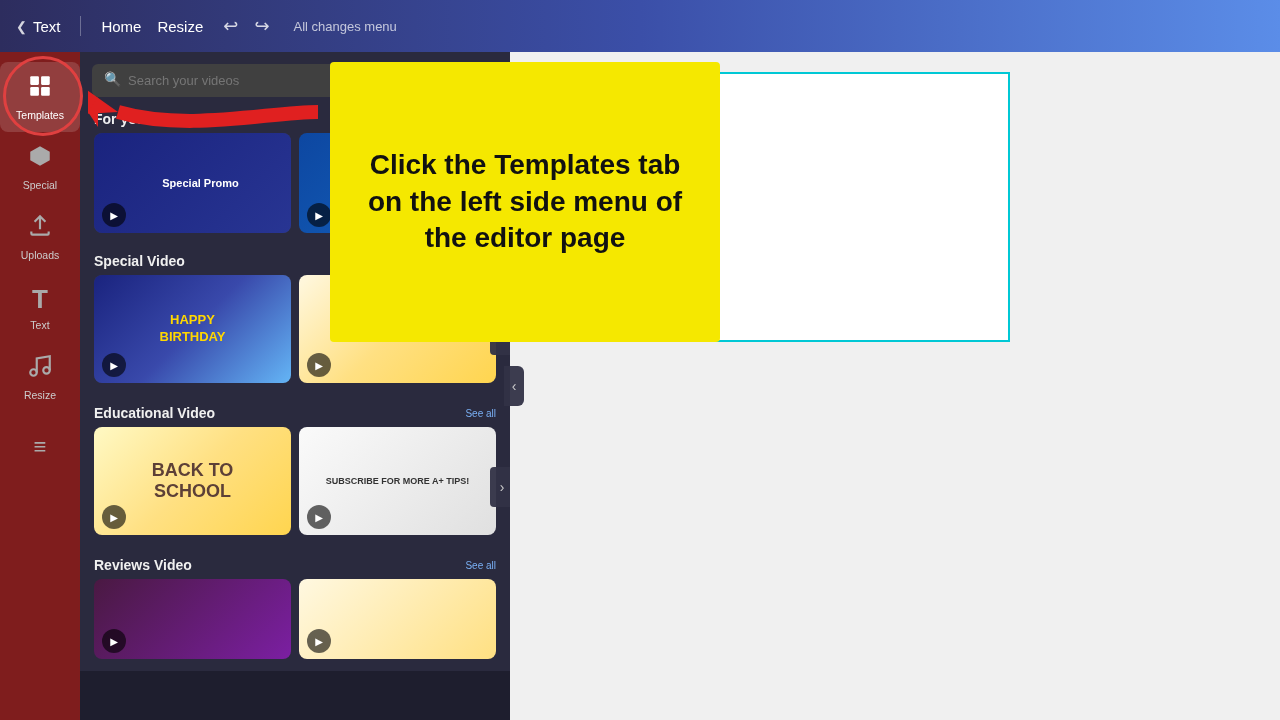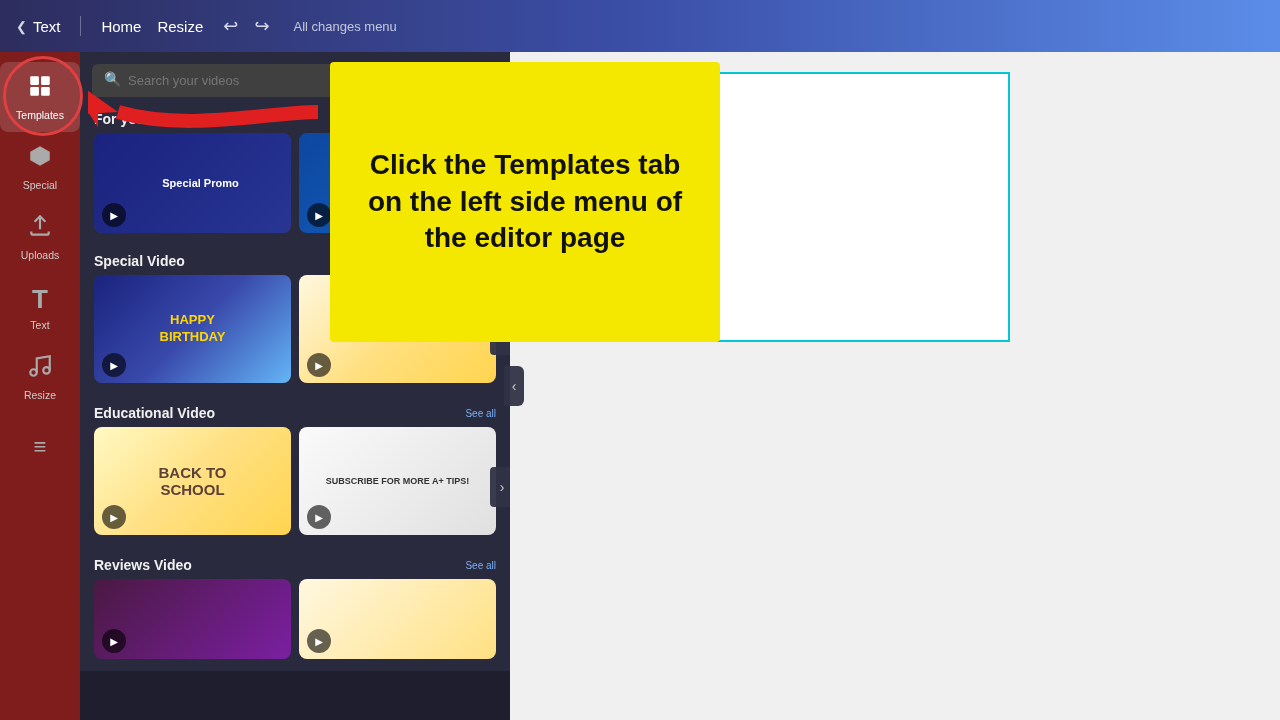--- a/index.html
+++ b/index.html
@@ -177,21 +177,21 @@
       font-style: italic;
     }
     .thumb-edu-1 {
       background: linear-gradient(135deg, #fff9c4, #ffe082, #ffd54f);
       min-height: 108px;
       display: flex; flex-direction: column; align-items: center; justify-content: center;
       gap: 4px;
     }
     .thumb-edu-1-text {
       color: #5d4037;
-      font-size: 15px;
+      font-size: 18px;
       font-weight: 900;
       line-height: 1.15;
       text-align: center;
     }
     .thumb-edu-2 {
       background: linear-gradient(135deg, #fafafa, #e0e0e0);
       min-height: 108px;
       display: flex; flex-direction: column; align-items: center; justify-content: center;
     }
     .thumb-edu-2::before {

